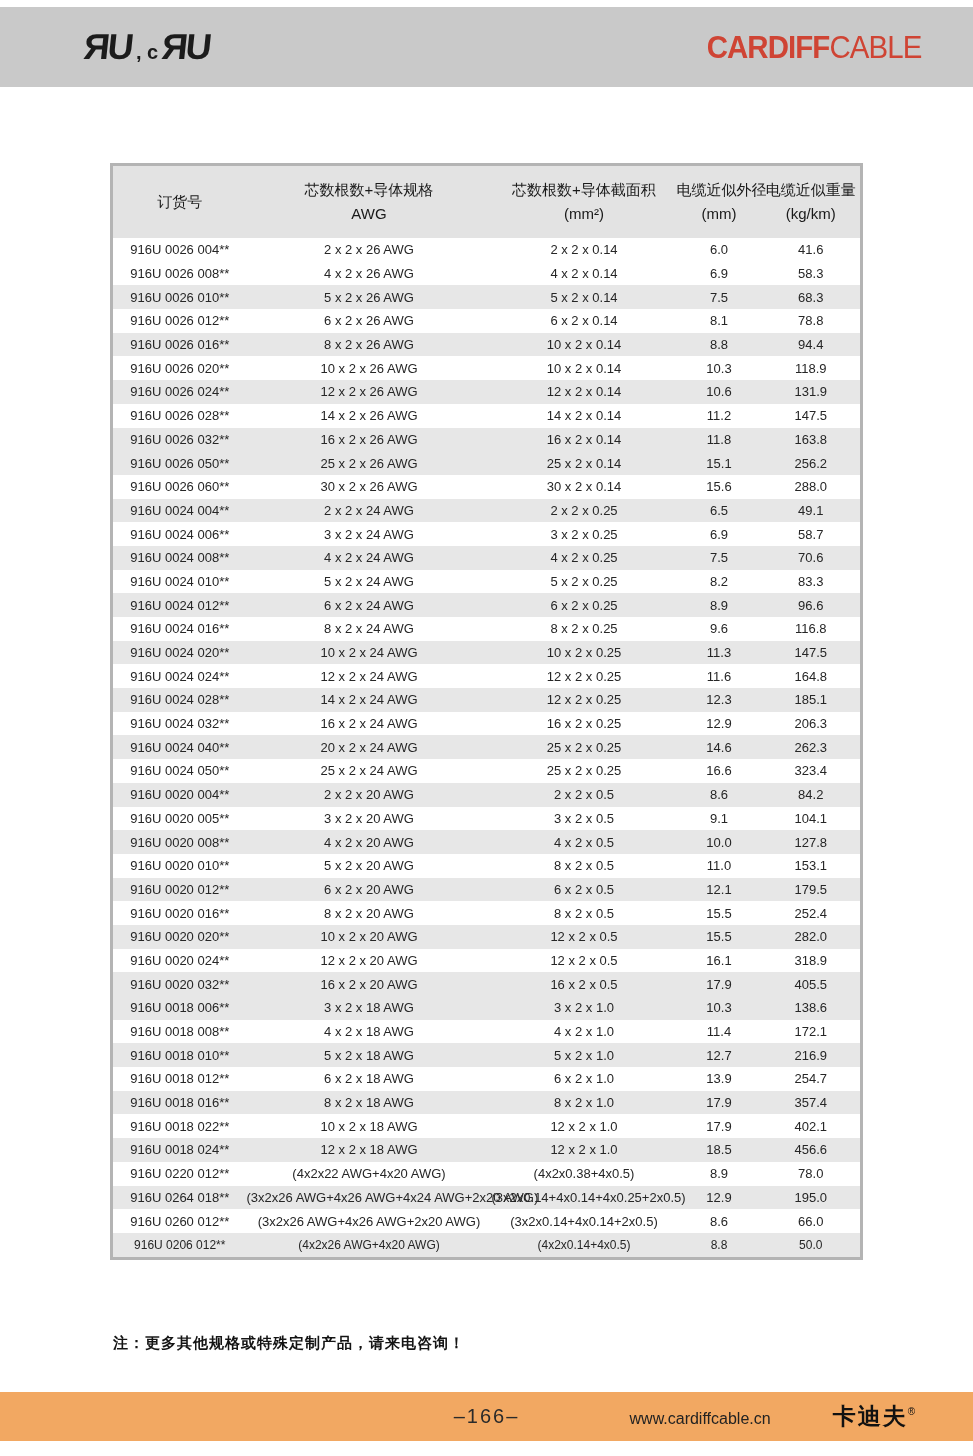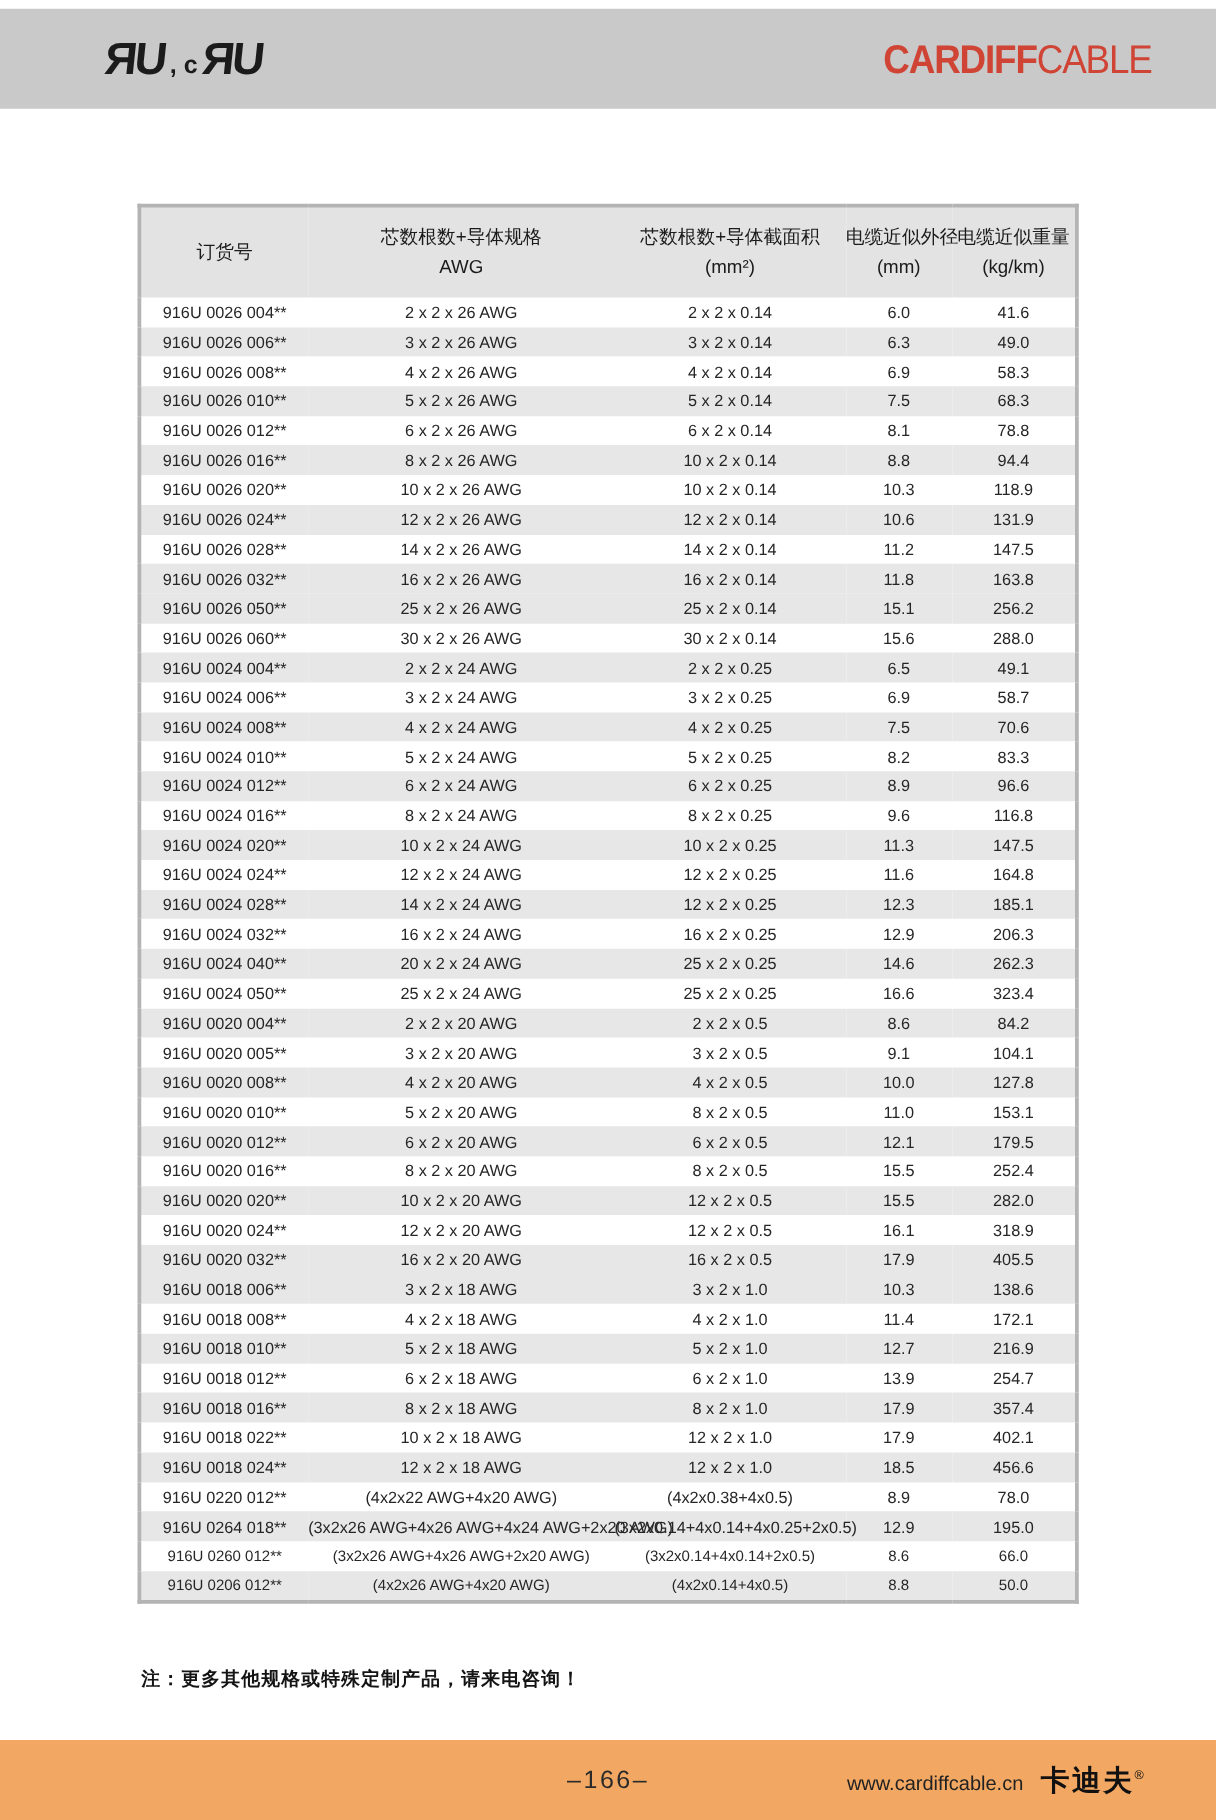--- a/index.html
+++ b/index.html
@@ -47,28 +47,28 @@
   table.spec tbody tr:nth-child(n+43) td { font-size:12px; }
 
   
   .footnote {
     position:absolute; left:113px; top:1334px; font-size:15px; font-weight:600;
     color:#141414; letter-spacing:1px;
   }
 
   
   .footer-bar {
-    position:absolute; left:0; right:0; top:1392px; height:65px;
+    position:absolute; left:0; right:0; top:1392px; height:49px;
     background:#f2a862; display:flex; align-items:center;
   }
   .page-number {
     position:absolute; left:0; right:0; text-align:center;
     font-size:20px; color:#2a2a2a; letter-spacing:2px;
   }
-  .footer-right { margin-left:auto; margin-right:56px; display:flex; align-items:baseline; }
+  .footer-right { margin-left:auto; margin-right:56px; display:flex; align-items:baseline;gap:48px; }
   .website { font-size:16px; color:#222; margin-right:14px; }
   .brand-cn { font-size:23px; font-weight:700; color:#111; letter-spacing:2px; }
   .brand-cn sup { font-size:10px; font-weight:400; }
 </style>
 </head>
 <body>
 
 <div class="page">
 
   <div class="header-band">
@@ -115,27 +115,20 @@
         </tr>
       </thead>
       <tbody>
           <tr>
             <td>916U 0026 004**</td>
             <td>2 x 2 x 26 AWG</td>
             <td>2 x 2 x 0.14</td>
             <td>6.0</td>
             <td>41.6</td>
           </tr>
-          <tr class="alt">
-            <td>916U 0026 006**</td>
-            <td>3 x 2 x 26 AWG</td>
-            <td>3 x 2 x 0.14</td>
-            <td>6.3</td>
-            <td>49.0</td>
-          </tr>
           <tr>
             <td>916U 0026 008**</td>
             <td>4 x 2 x 26 AWG</td>
             <td>4 x 2 x 0.14</td>
             <td>6.9</td>
             <td>58.3</td>
           </tr>
           <tr class="alt">
             <td>916U 0026 010**</td>
             <td>5 x 2 x 26 AWG</td>

